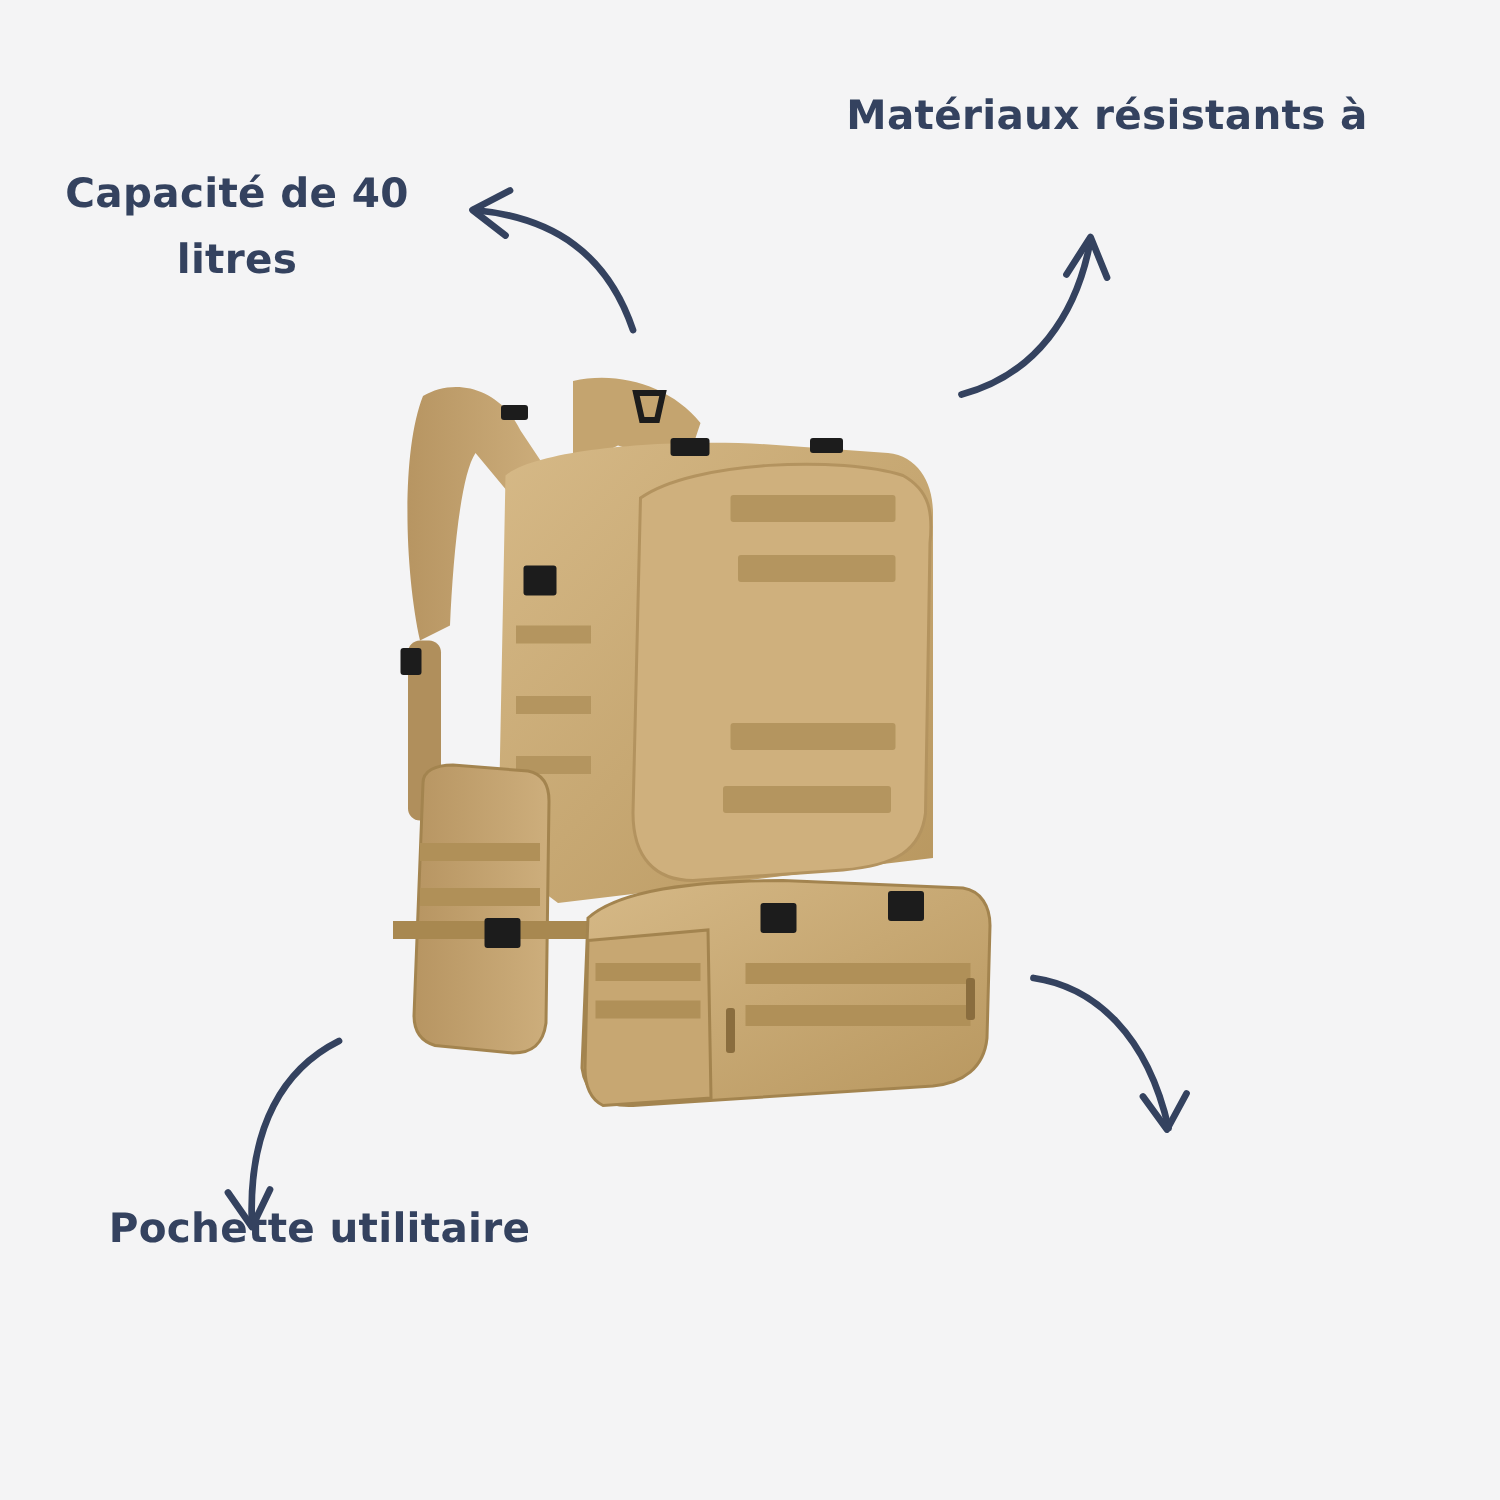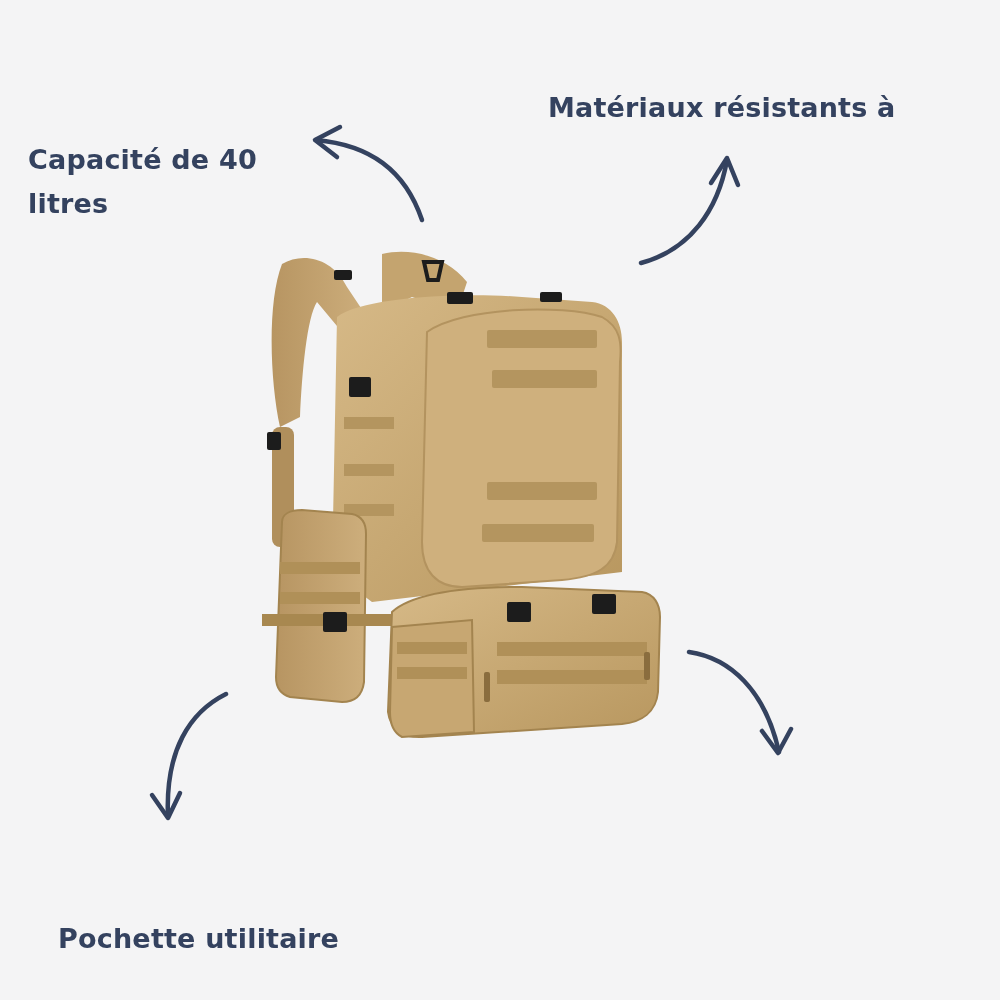--- a/index.html
+++ b/index.html
@@ -1,23 +1,23 @@
 <!DOCTYPE html>
 <html><head>
 <meta charset="utf-8">
 <style>
   html, body { margin:0; padding:0; }
   body { width:1000px; height:1000px; background:#f4f4f5; position:relative; overflow:hidden;
          font-family:"DejaVu Sans","Liberation Sans",sans-serif; }
   .caption { position:absolute; color:#34425f; font-weight:bold; font-size:27px; line-height:44px;
-             text-align:left; letter-spacing:0.2px;margin-top:30px; }
+             text-align:center; letter-spacing:0.2px; }
   .caption span { display:block; white-space:nowrap; }
   #cap-capacity { left:28px; top:108px; width:260px; }
   #cap-water    { left:548px; top:56px; width:380px; }
-  #cap-pouch    { left:58px; top:887px; width:310px; }
+  #cap-pouch    { left:58px; top:798px; width:310px; }
   #cap-molle    { left:656px; top:778px; width:280px; }
   svg.arrows { position:absolute; left:0; top:0; width:1000px; height:1000px; pointer-events:none; }
   svg.pack { position:absolute; left:262px; top:242px; }
 </style>
 </head>
 <body>
 
 <div class="caption" id="cap-capacity">
   <span>Capacité de 40</span>
   <span>litres</span>

